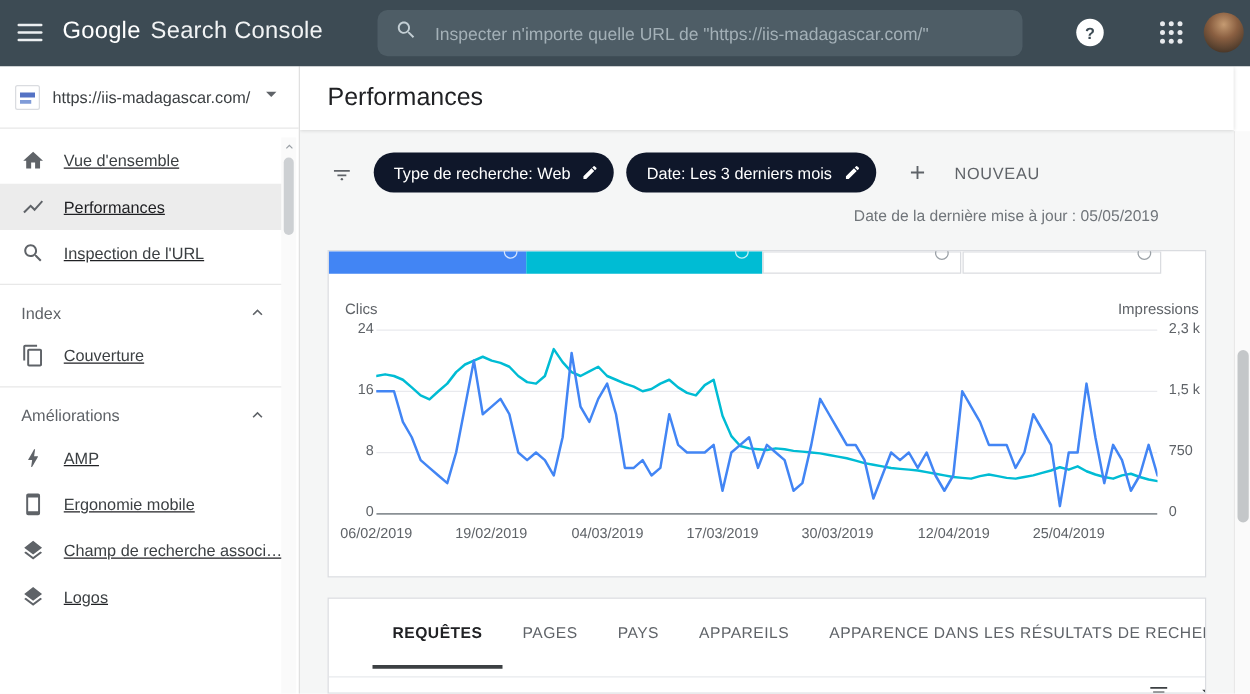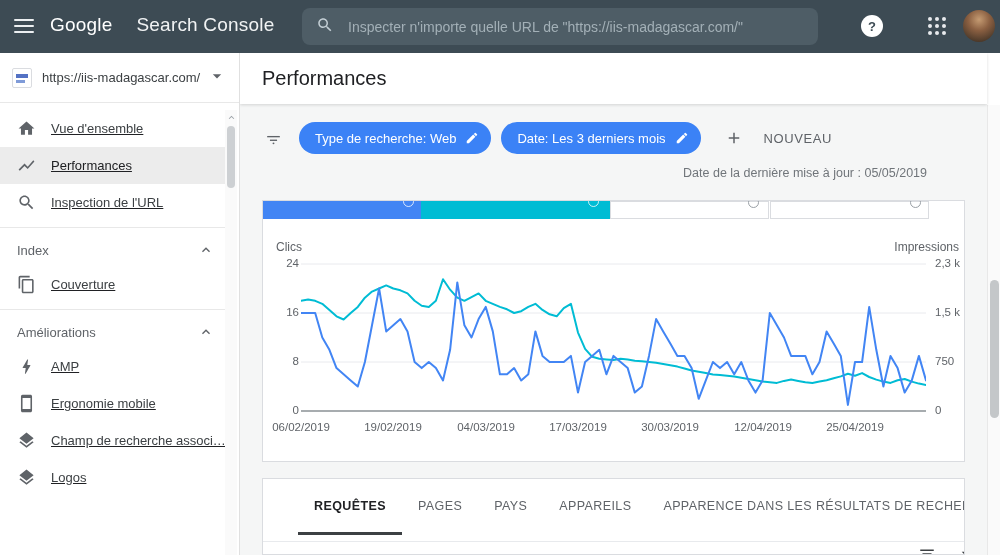--- a/index.html
+++ b/index.html
@@ -4,21 +4,21 @@
 <style>
   * { box-sizing: border-box; margin: 0; padding: 0; }
   html,body { width:1000px; height:555px; overflow:hidden; }
   body { font-family:"Liberation Sans", sans-serif; background:#fff; position:relative; color:#202124; }
 
   
   .topbar { position:absolute; left:0; top:0; width:1000px; height:53px; background:#3d4b54; display:flex; align-items:center; z-index:30; }
   .hamburger { position:absolute; left:14px; top:19px; width:20px; height:14px; cursor:pointer; }
   .hamburger span { display:block; height:2px; background:#eceff1; margin-bottom:4px; border-radius:1px; }
   .logo { position:absolute; left:50px; top:14px; font-size:19px; color:#fff; letter-spacing:.2px; white-space:nowrap; }
-  .logo .g { font-weight:500; margin-right:24px; }
+  .logo .g { font-weight:500; margin-right:8px; }
   .logo .p { font-weight:400; color:#f1f3f4; }
   .searchbox { position:absolute; left:302px; top:8px; width:516px; height:37px; background:#4e5d66; border-radius:8px; display:flex; align-items:center; padding:0 14px; }
   .searchbox svg { flex:0 0 auto; margin-right:14px; }
   .searchbox input { background:transparent; border:none; outline:none; width:100%; font-size:14px; color:#e8eaed; font-family:"Liberation Sans",sans-serif; }
   .searchbox input::placeholder { color:#a3b0b7; }
   .help-circle { position:absolute; left:861px; top:15px; width:22px; height:22px; background:#fff; border-radius:50%; display:flex; align-items:center; justify-content:center; font-size:13px; font-weight:700; color:#3d4b54; cursor:pointer; }
   .apps-grid { position:absolute; left:928px; top:17px; width:20px; height:20px; display:grid; grid-template-columns:repeat(3,4px); grid-template-rows:repeat(3,4px); gap:3px; cursor:pointer; }
   .apps-grid i { width:4px; height:4px; background:#e8eaed; border-radius:50%; }
   .avatar { position:absolute; left:963px; top:10px; width:32px; height:32px; border-radius:50%; cursor:pointer;
             background: radial-gradient(circle at 50% 30%, #c59b72 0%, #8a5f41 40%, #5b4330 70%, #2f241b 100%); }
@@ -42,21 +42,21 @@
   .side-scrollbar .up { position:absolute; top:0; left:0; width:12px; height:14px; display:flex; align-items:center; justify-content:center; }
   .side-scrollbar .thumb { position:absolute; left:2px; top:16px; width:8px; height:62px; background:#cdd0d3; border-radius:4px; }
 
   
   .main { position:absolute; left:240px; top:53px; width:747px; height:502px; background:#f5f6f6; }
   .page-header { position:absolute; left:0; top:0; width:100%; height:51px; background:#fff; box-shadow:0 1px 3px rgba(0,0,0,.14); display:flex; align-items:center; padding-left:22px; z-index:5; }
   .page-title { font-size:20px; font-weight:400; color:#202124; }
 
   .filter-bar { position:absolute; left:24px; top:69px; height:32px; display:flex; align-items:center; }
   .filter-icon { margin-right:16px; cursor:pointer; display:flex; }
-  .chip { height:32px; border-radius:16px; background:#3b82f6; color:#fff; font-size:13px; display:flex; align-items:center; padding:0 12px 0 16px; margin-right:10px; cursor:pointer; white-space:nowrap; }
+  .chip { height:32px; border-radius:16px; background:#0f172a; color:#fff; font-size:13px; display:flex; align-items:center; padding:0 12px 0 16px; margin-right:10px; cursor:pointer; white-space:nowrap; }
   .chip svg { margin-left:9px; }
   .nouveau { display:flex; align-items:center; margin-left:14px; cursor:pointer; }
   .nouveau .lbl { font-size:13px; font-weight:500; letter-spacing:.6px; color:#5f6368; margin-left:9px;padding-left:12px; }
 
   .update-date { position:absolute; right:60px; top:113px; font-size:12.5px; color:#70757a; }
 
   .panel { position:absolute; left:22px; width:703px; background:#fff; border:1px solid #dadce0; overflow:hidden; }
   .chart-panel { top:147px; height:262px; }
 
   .card-block { position:absolute; top:0; height:18px; }

